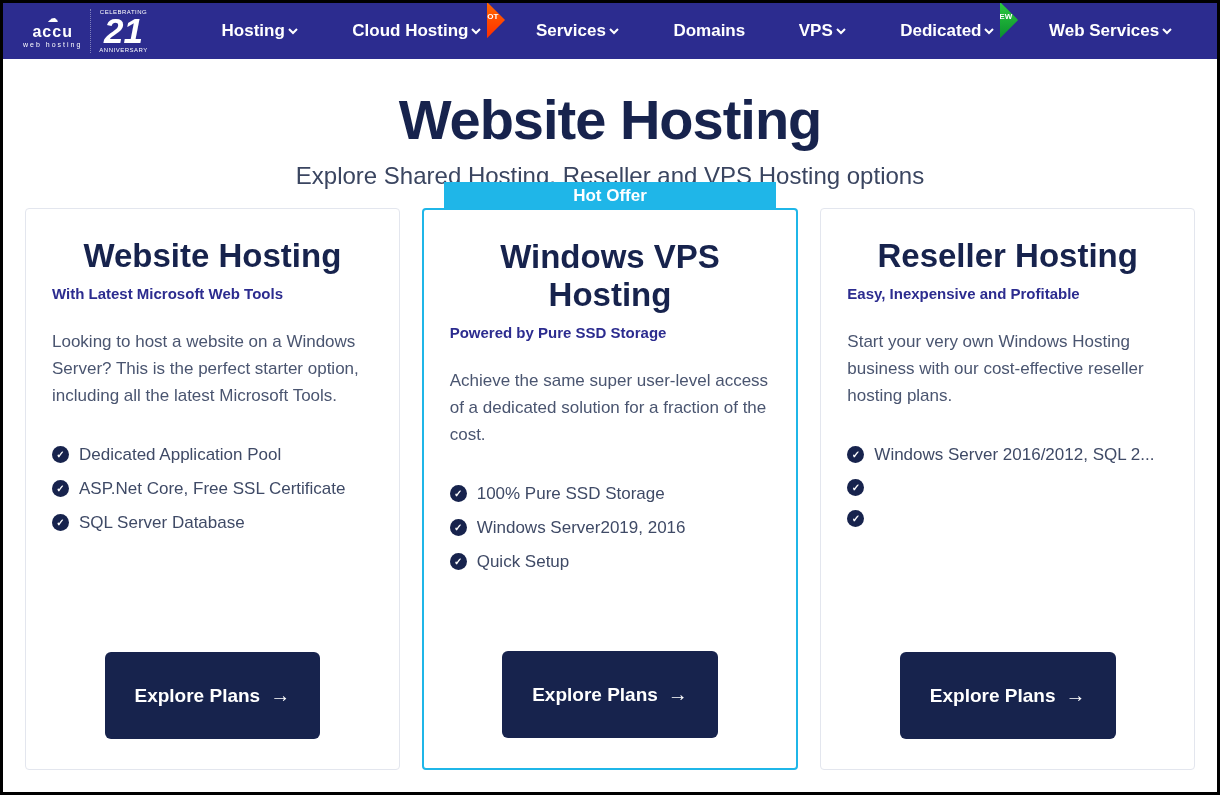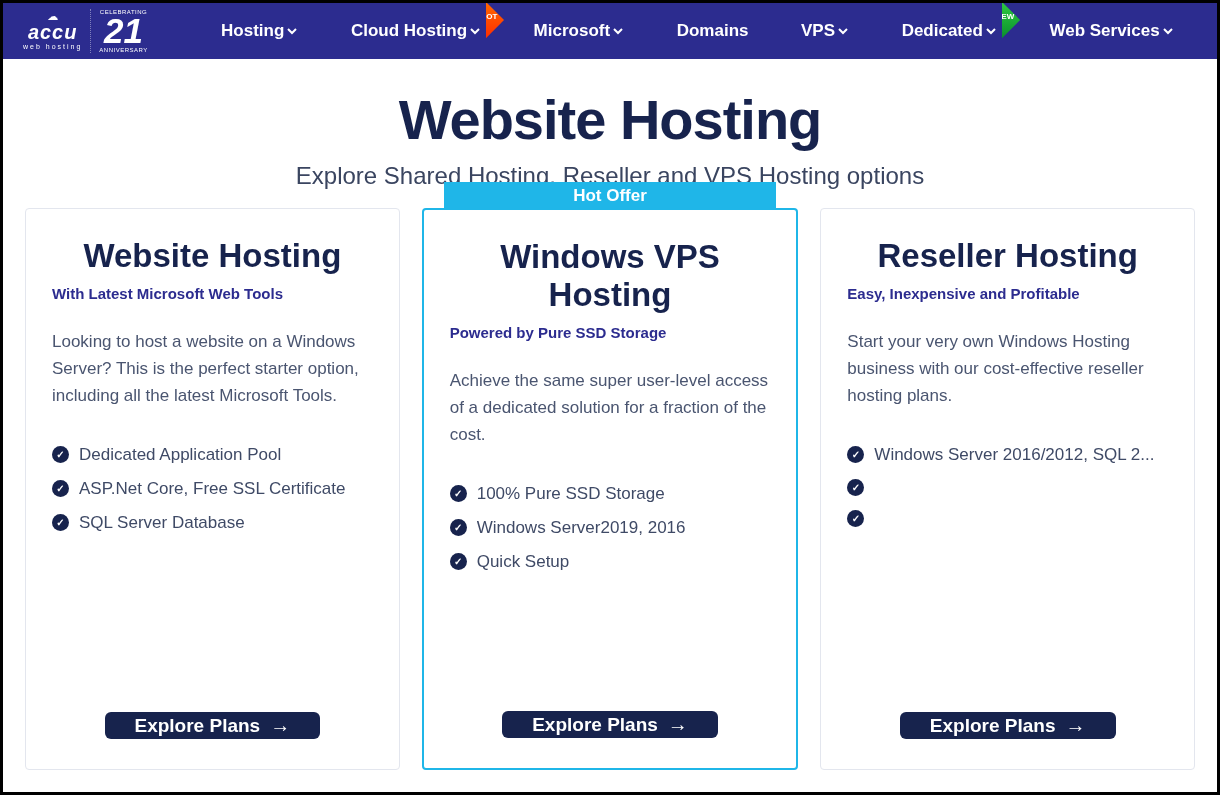--- a/index.html
+++ b/index.html
@@ -28,25 +28,24 @@
       display: flex;
       flex-direction: column;
       align-items: center;
       margin-right: 8px;
     }
     .logo-cloud {
       font-size: 11px;
       line-height: 1;
     }
     .logo-text {
-      font-size: 20px;
+      font-size: 16px;
       font-weight: 800;
       letter-spacing: 1px;
       line-height: 1;
-      font-style: italic;
     }
     .logo-sub {
       font-size: 7px;
       letter-spacing: 2px;
       line-height: 1.3;
     }
     .logo-anniversary {
       display: flex;
       flex-direction: column;
       align-items: center;
@@ -194,21 +193,21 @@
       flex-shrink: 0;
     }
     .card-spacer { flex: 1; }
     .explore-btn {
       background: #17234d;
       color: #fff;
       border: none;
       border-radius: 6px;
       font-size: 19px;
       font-weight: 800;
-      padding: 2px 30px;
+      padding: 32px 30px;
       cursor: pointer;
       display: inline-flex;
       align-items: center;
       gap: 10px;
       margin: 0 auto;
     }
     .arrow { font-size: 20px; }
   </style>
 </head>
 <body>
@@ -240,21 +239,21 @@
         <span class="chevron">
           <svg width="12" height="12" viewBox="0 0 12 12">
             <path d="M2 4l4 4 4-4" stroke="#fff" stroke-width="2" fill="none"></path>
           </svg>
         </span>
         <span class="badge badge-hot">
           <span>HOT</span>
         </span>
       </div>
       <div class="nav-item">
-        <span>Microsoft</span>
+        <span>Services</span>
         <span class="chevron">
           <svg width="12" height="12" viewBox="0 0 12 12">
             <path d="M2 4l4 4 4-4" stroke="#fff" stroke-width="2" fill="none"></path>
           </svg>
         </span>
       </div>
       <div class="nav-item">
         <span>Domains</span>
       </div>
       <div class="nav-item">

